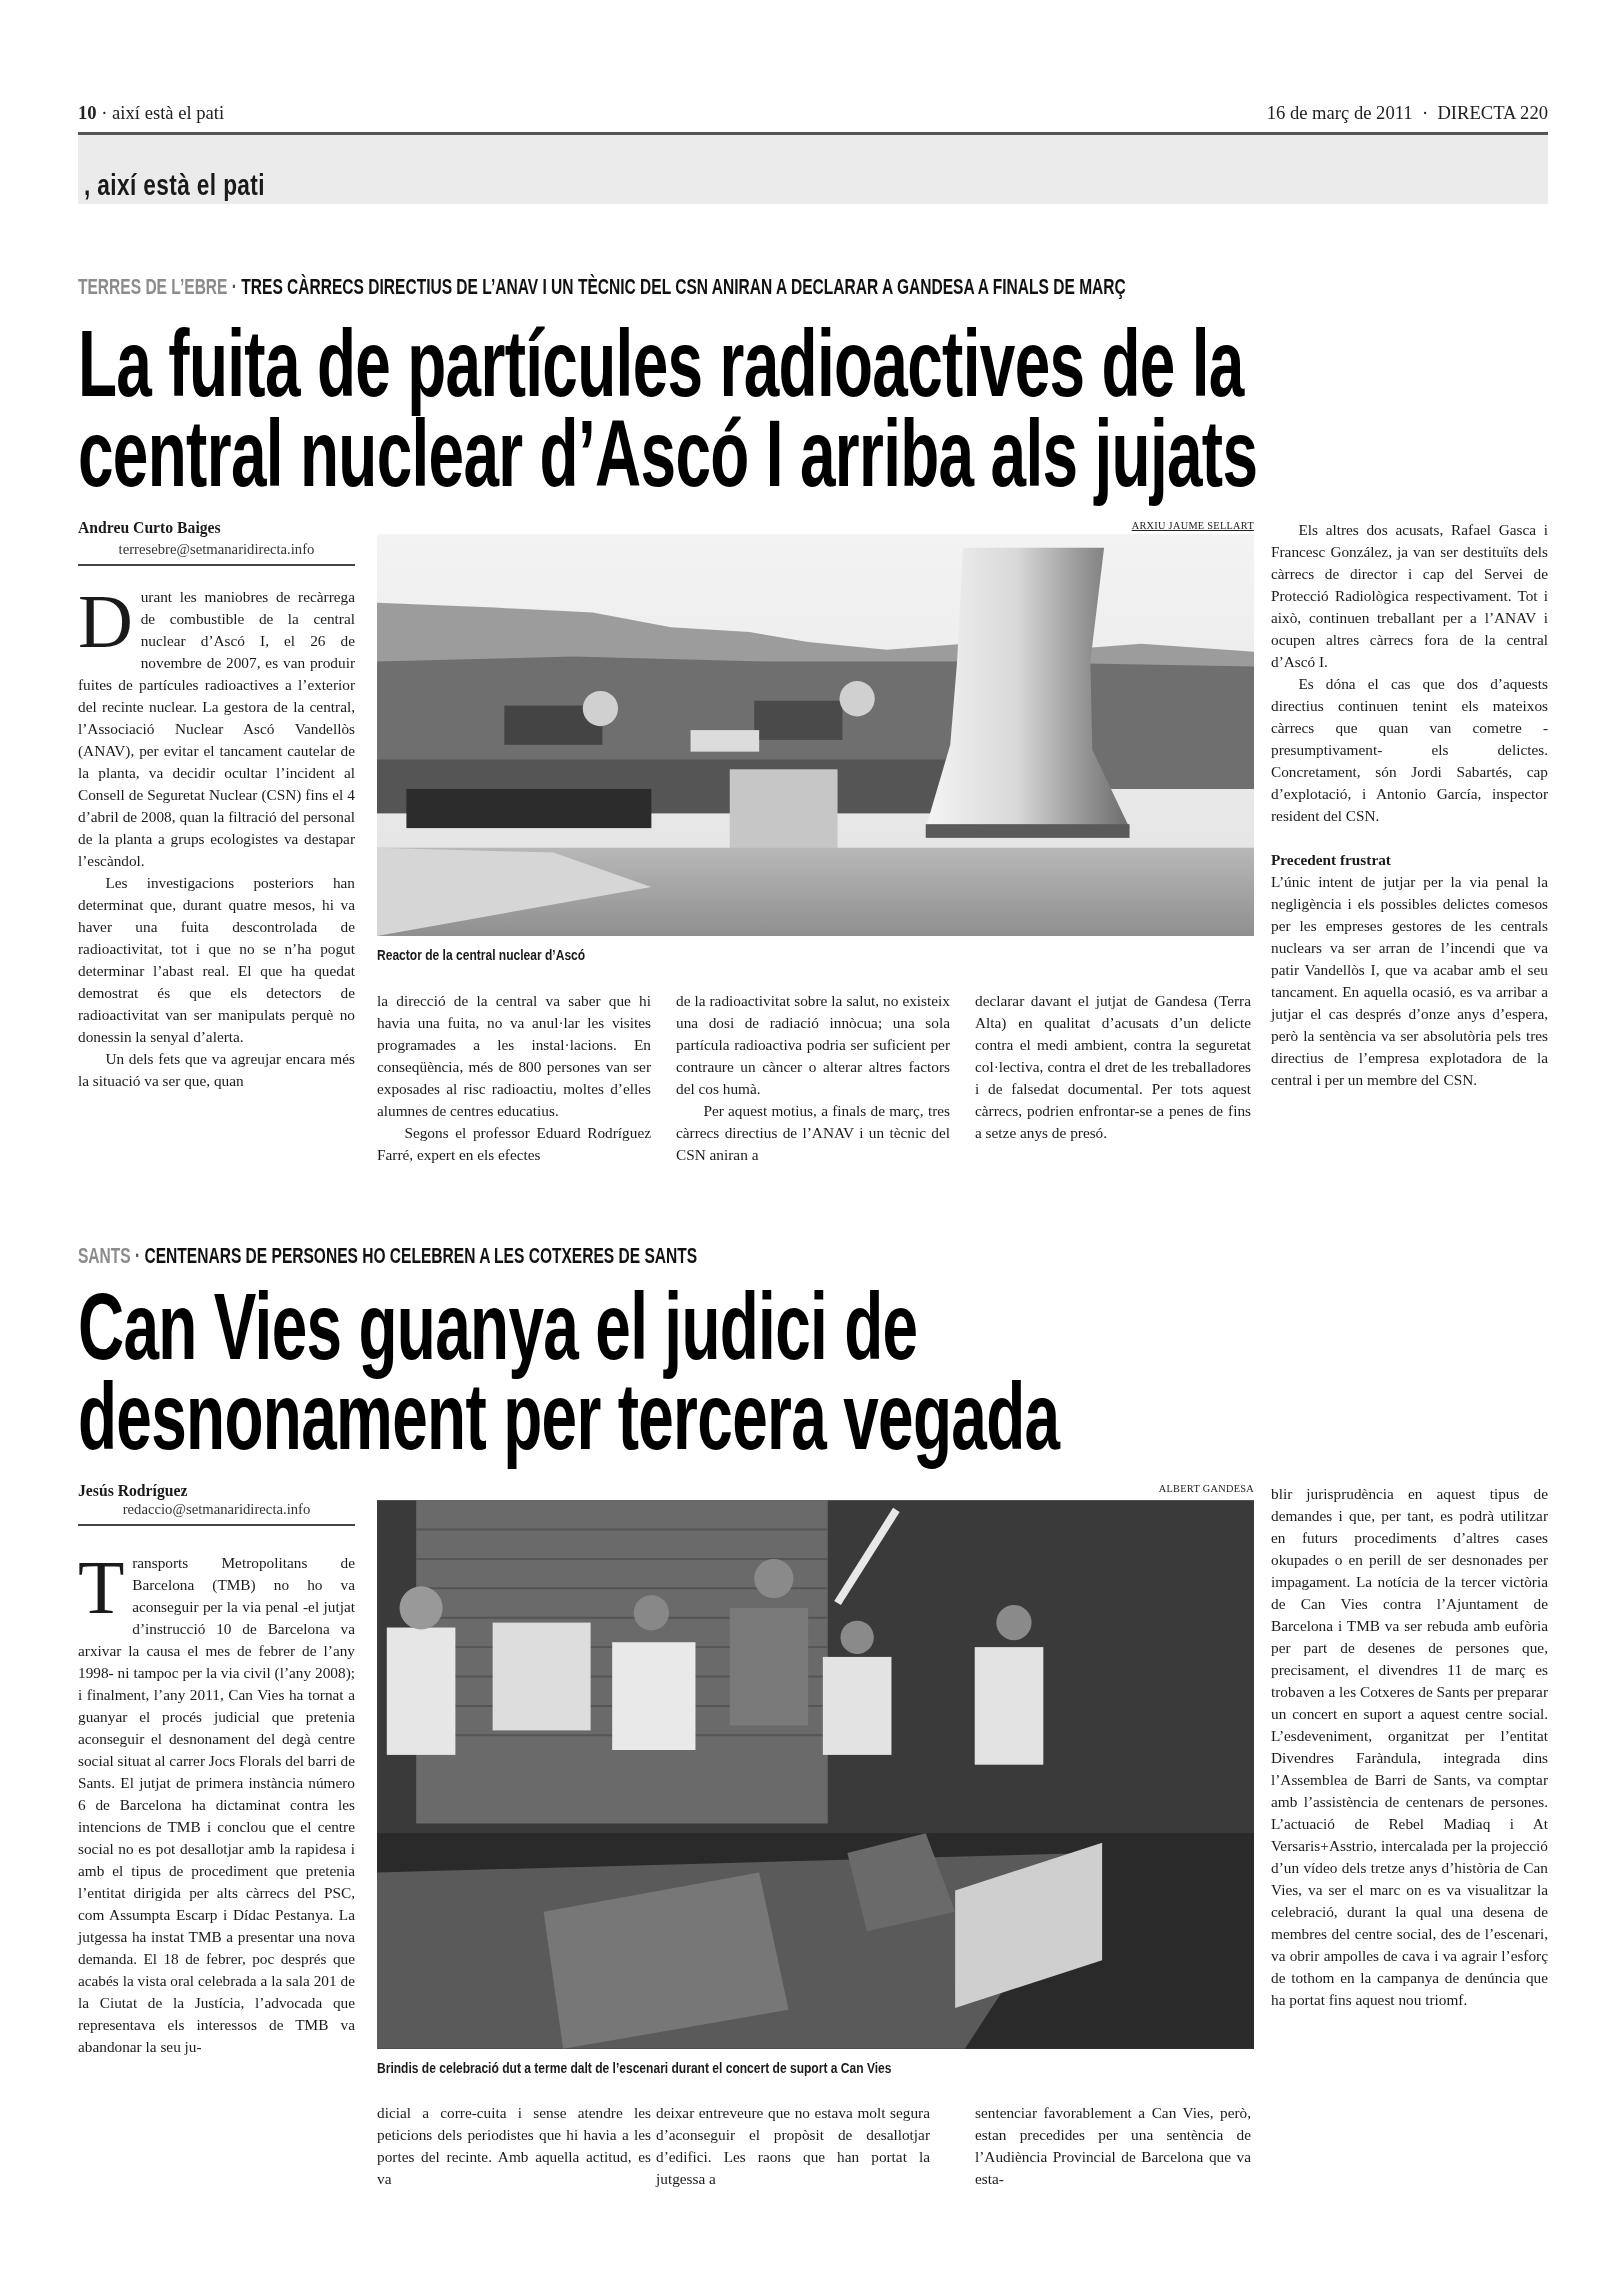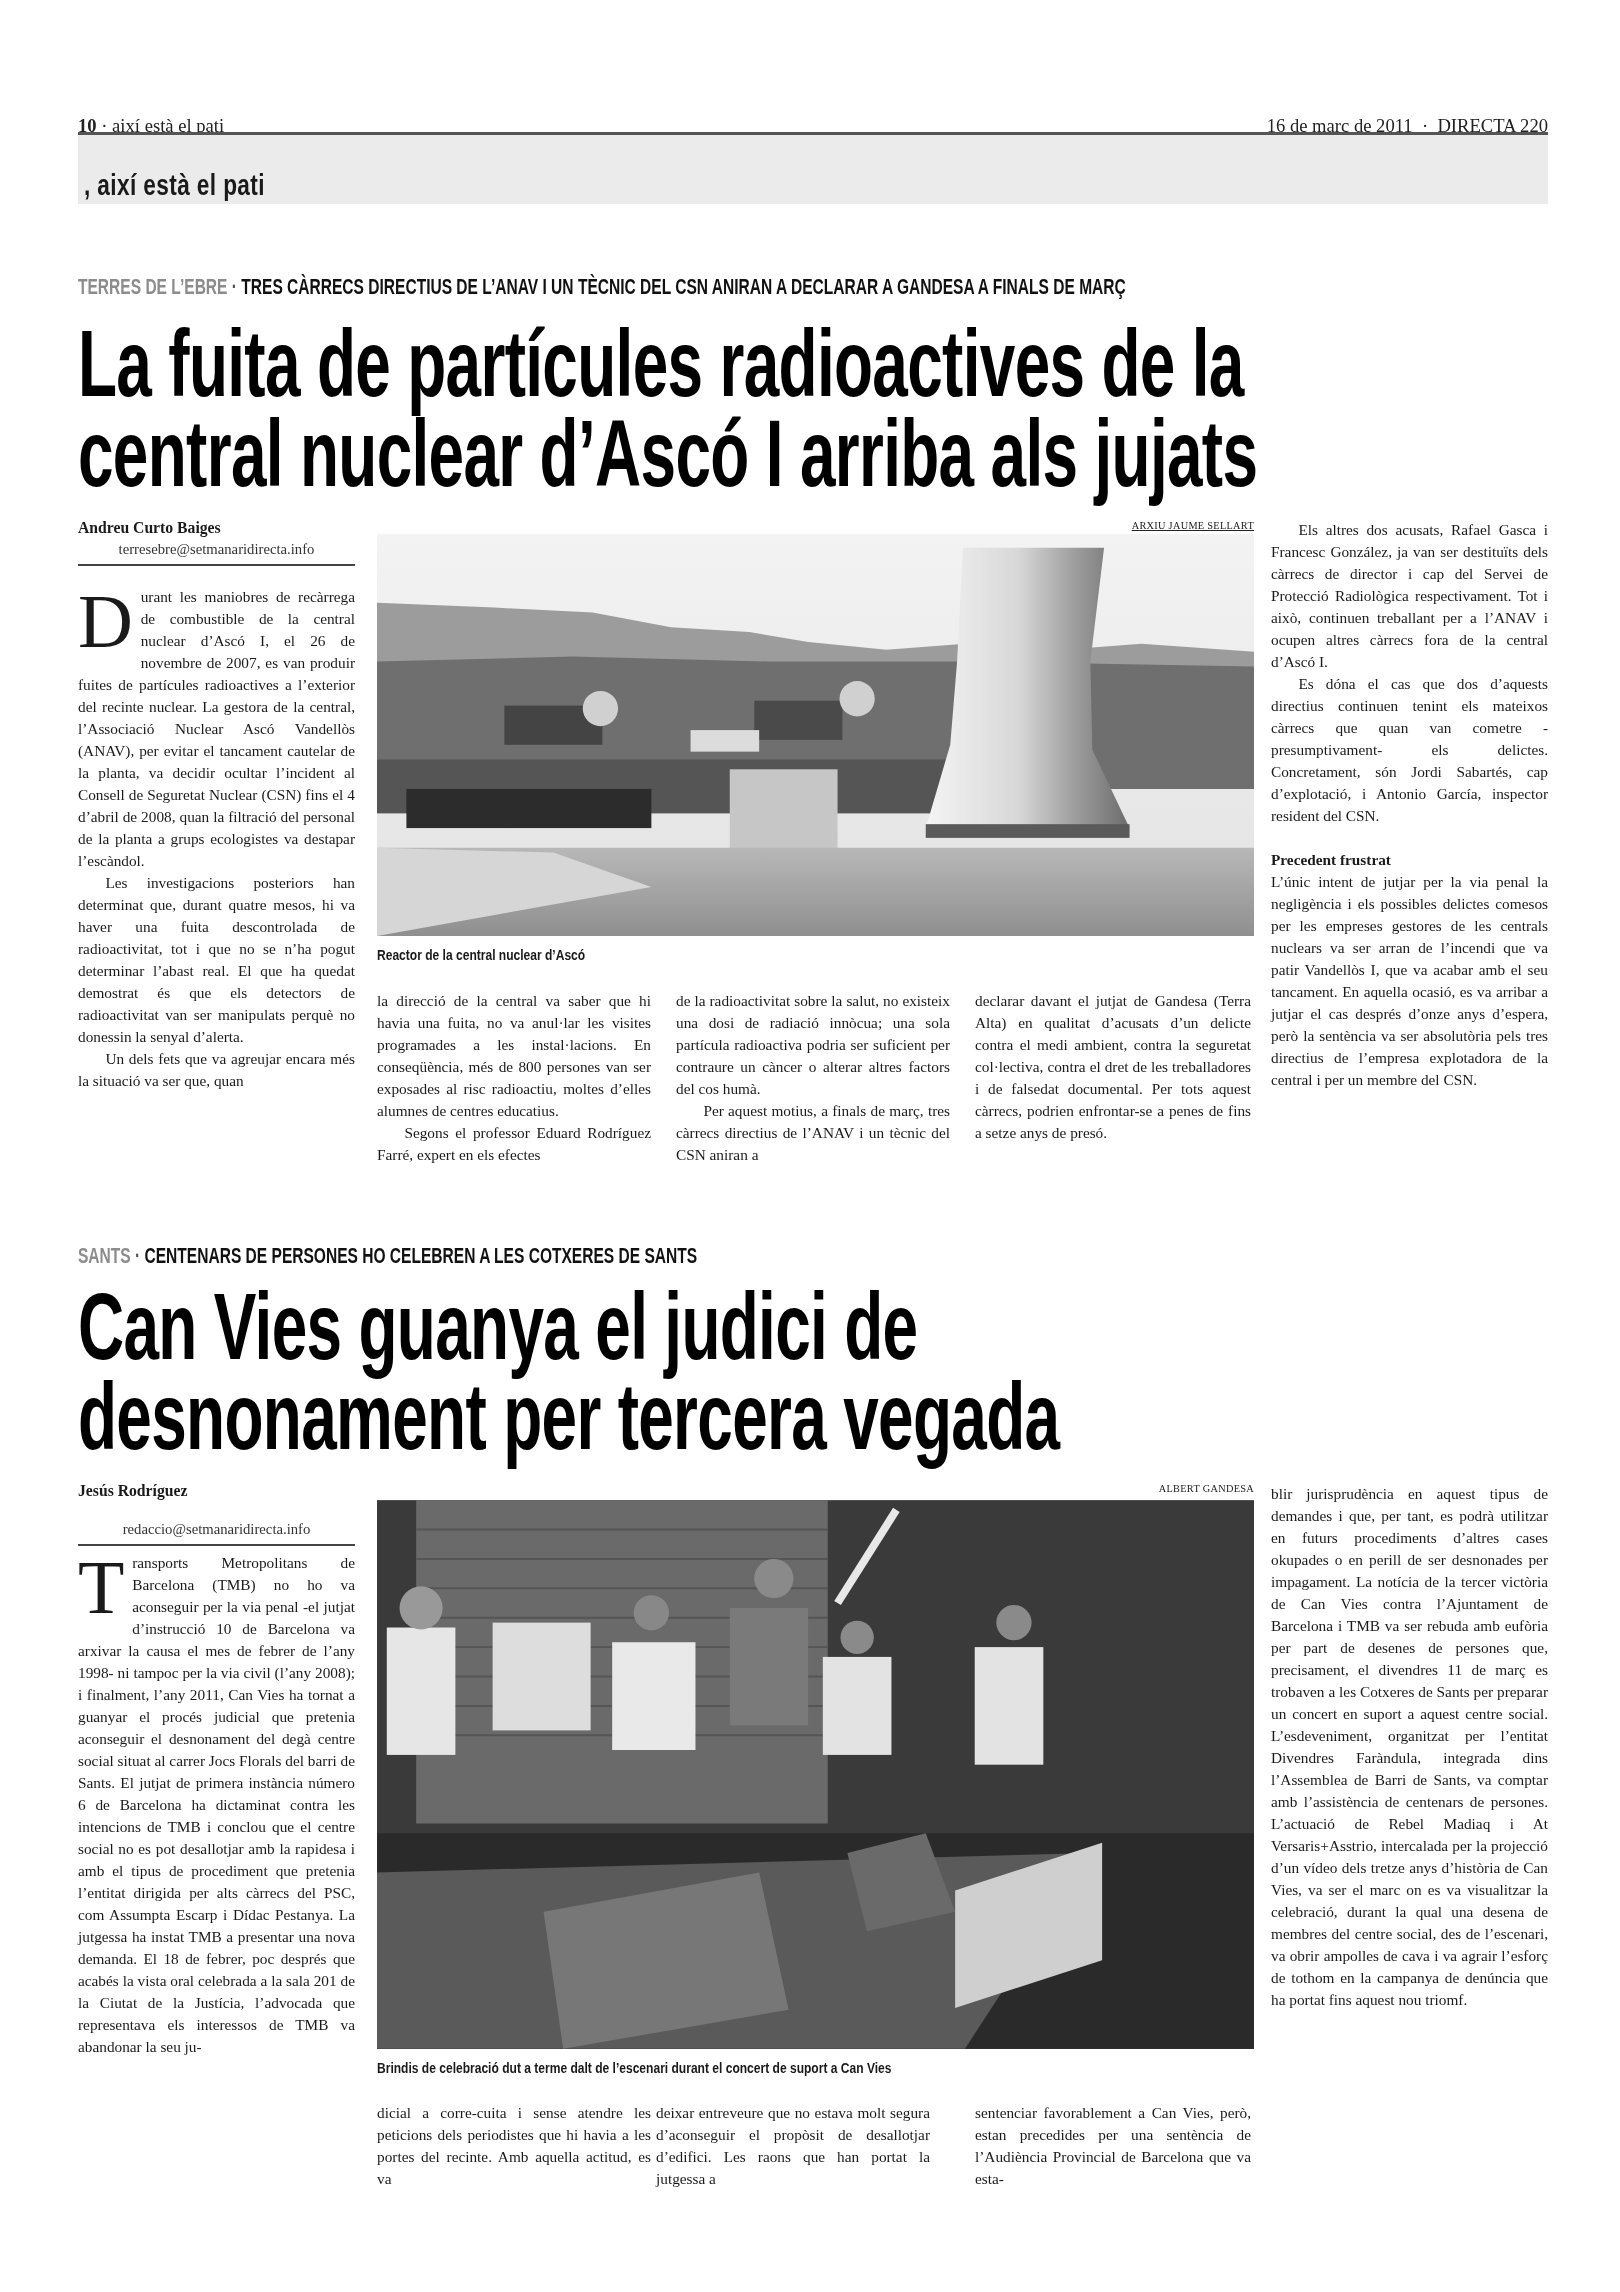--- a/index.html
+++ b/index.html
@@ -2,21 +2,21 @@
 <html><head>
 <meta charset="utf-8">
 <style>
   html, body { margin: 0; padding: 0; background: #ffffff; }
   body { width: 1620px; height: 2293px; position: relative; overflow: hidden; color: #1a1a1a; }
   .abs { position: absolute; }
   .serif { font-family: "Liberation Serif", "DejaVu Serif", serif; }
   .cond { font-family: "Liberation Sans", "DejaVu Sans", sans-serif; }
 
   
-  .runhead { top: 115px; font-size: 18.6px; color: #222; }
+  .runhead { top: 102px; font-size: 18.6px; color: #222; }
   .runhead b { font-weight: bold; }
   .rule-top { left: 78px; top: 132px; width: 1470px; height: 2.9px; background: #555; }
   .section-band { left: 78px; top: 135px; width: 1470px; height: 69px; background: #ebebeb; }
   .section-label { left: 84px; top: 169px; font-size: 29px; font-weight: bold; letter-spacing: 0.5px; transform: scaleX(0.78); transform-origin: left; white-space: nowrap; }
 
   
   .kicker { font-size: 21.6px; font-weight: bold; white-space: nowrap; transform: scaleX(0.72); transform-origin: left; }
   .kicker .place { color: #8c8c8c; }
   .kicker .sep { color: #555; }
   .kicker .txt { color: #111; }
@@ -143,21 +143,21 @@
 <div class="abs kicker cond" style="left:78px; top:1243px;">
   <span class="place">SANTS</span><span class="sep"> · </span><span class="txt">CENTENARS DE PERSONES HO CELEBREN A LES COTXERES DE SANTS</span>
 </div>
 <div class="abs headline cond" style="left:78px; top:1282px;">
   <div>Can Vies guanya el judici de</div>
   <div>desnonament per tercera vegada</div>
 </div>
 
 <div class="abs serif" style="left:78px; top:1482px; width:277px;">
   <div class="byline-name">Jesús Rodríguez</div>
-  <div class="byline-mail" style="margin-top:21px;">redaccio@setmanaridirecta.info</div>
+  <div class="byline-mail" style="margin-top:1px;">redaccio@setmanaridirecta.info</div>
   <div class="byline-rule" style="margin-top:5.9px;"></div>
 </div>
 
 <div class="abs col serif" style="left:78px; top:1552px; width:277px;">
   <p class="first"><span class="dropcap">T</span><span>ransports Metropolitans de Barcelona (TMB) no ho va aconseguir per la via penal -el jutjat d’instrucció 10 de Barcelona va arxivar la causa el mes de febrer de l’any 1998- ni tampoc per la via civil (l’any 2008); i finalment, l’any 2011, Can Vies ha tornat a guanyar el procés judicial que pretenia aconseguir el desnonament del degà centre social situat al carrer Jocs Florals del barri de Sants. El jutjat de primera instància número 6 de Barcelona ha dictaminat contra les intencions de TMB i conclou que el centre social no es pot desallotjar amb la rapidesa i amb el tipus de procediment que pretenia l’entitat dirigida per alts càrrecs del PSC, com Assumpta Escarp i Dídac Pestanya. La jutgessa ha instat TMB a presentar una nova demanda. El 18 de febrer, poc després que acabés la vista oral celebrada a la sala 201 de la Ciutat de la Justícia, l’advocada que representava els interessos de TMB va abandonar la seu ju-</span></p>
 </div>
 
 <div class="abs credit serif" style="left:377px; top:1483px; width:877px;">ALBERT GANDESA</div>
 <div class="abs photo" style="left:377px; top:1500px; width:877px; height:549px;">
   <svg width="877" height="549" viewBox="0 0 895 560">

